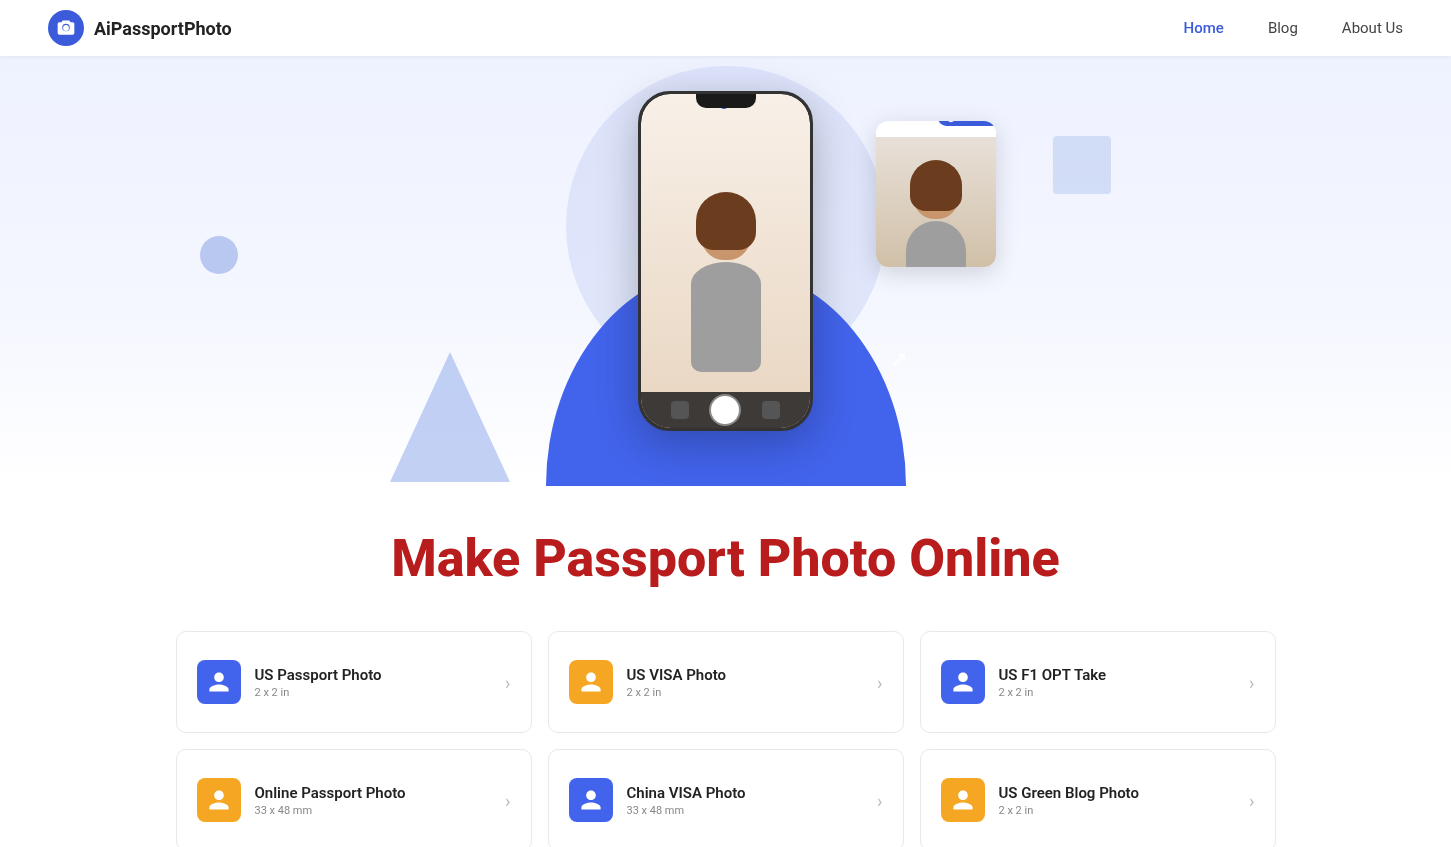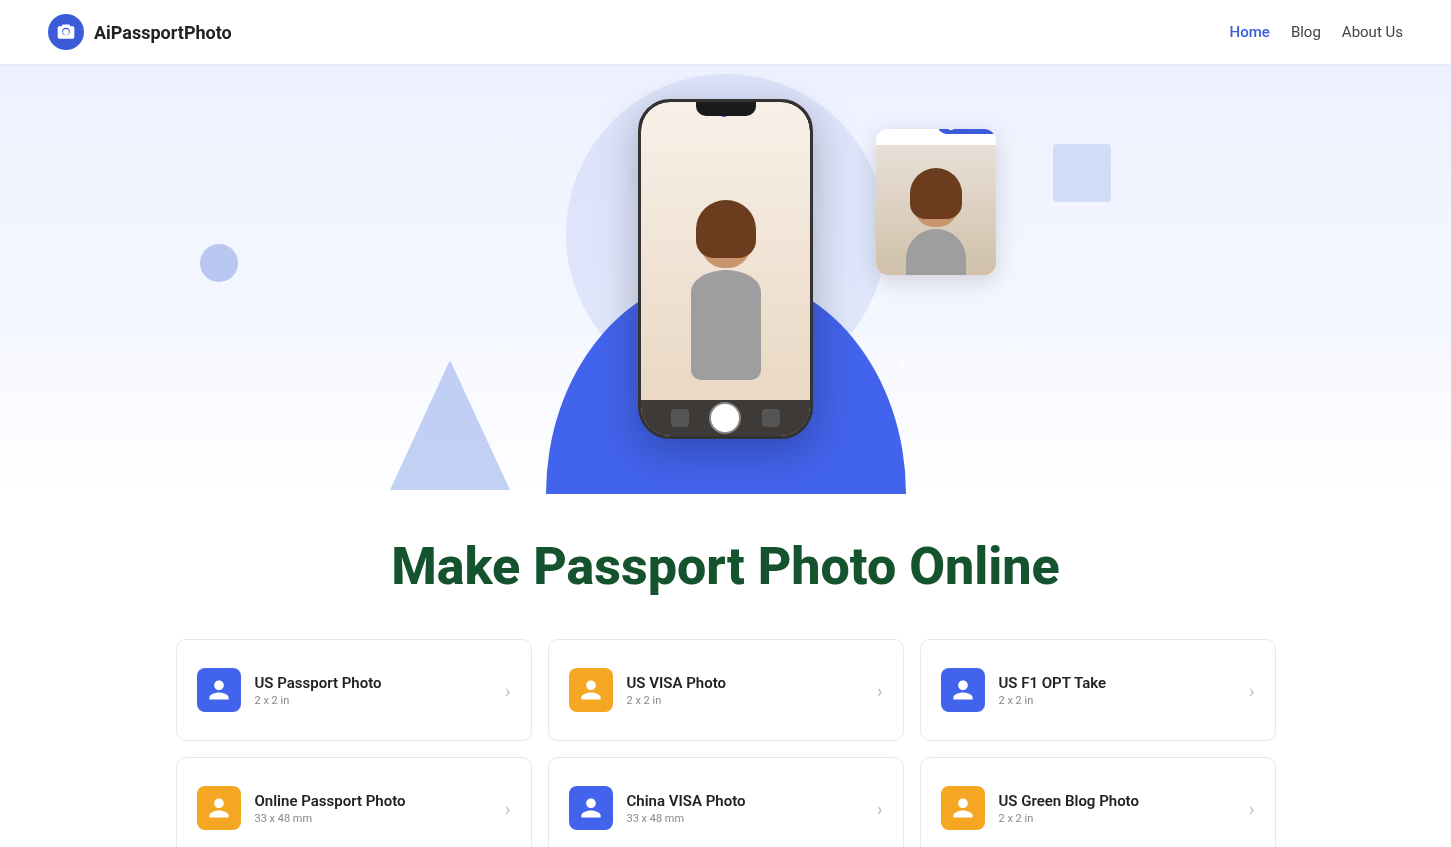--- a/index.html
+++ b/index.html
@@ -1,32 +1,32 @@
 <!DOCTYPE html>
 <html><head>
   <meta charset="utf-8">
   <style>
     * { margin: 0; padding: 0; box-sizing: border-box; }
     body { font-family: -apple-system, BlinkMacSystemFont, 'Segoe UI', Roboto, sans-serif; background: #fff; color: #222; overflow-x: hidden; }
 
     
     nav {
       display: flex; align-items: center; justify-content: space-between;
-      padding: 0 48px; height: 64px; background: #fff;
+      padding: 0 48px; height: 56px; background: #fff;
       box-shadow: 0 1px 4px rgba(0,0,0,0.06);
       position: relative; z-index: 10;
     }
     .nav-logo { display: flex; align-items: center; gap: 10px; }
     .nav-logo-icon {
       width: 36px; height: 36px; background: #3b5bdb; border-radius: 50%;
       display: flex; align-items: center; justify-content: center;
     }
     .nav-logo-icon svg { width: 20px; height: 20px; fill: #fff; }
     .nav-logo-text { font-size: 18px; font-weight: 700; color: #222; }
-    .nav-links { display: flex; gap: 21px; align-items: center; }
+    .nav-links { display: flex; gap: 44px; align-items: center; }
     .nav-link { font-size: 15px; color: #444; text-decoration: none; cursor: pointer; }
     .nav-link.active { color: #3b5bdb; font-weight: 500; }
 
     
     .hero {
       background: linear-gradient(180deg, #eef2ff 0%, #f5f7ff 60%, #fff 100%);
       padding: 0 0 20px 0;
       position: relative;
       overflow: hidden;
       min-height: 430px;
@@ -235,21 +235,21 @@
       z-index: 1;
     }
 
     
     .main-content {
       max-width: 1200px;
       margin: 0 auto;
       padding: 20px 48px 40px;
     }
     .hero-text { text-align: center; padding: 24px 0 8px; }
-    .hero-title { font-size: 52px; font-weight: 800; color: #14532d; line-height: 1.1; }
+    .hero-title { font-size: 52px; font-weight: 800; color: #b91c1c; line-height: 1.1; }
     .hero-sub { font-size: 16px; color: #666; margin-top: 10px; }
 
     
     .photo-types-grid {
       display: grid;
       grid-template-columns: 1fr 1fr 1fr;
       gap: 16px;
       margin-top: 36px;
       max-width: 1100px;
       margin-left: auto;

